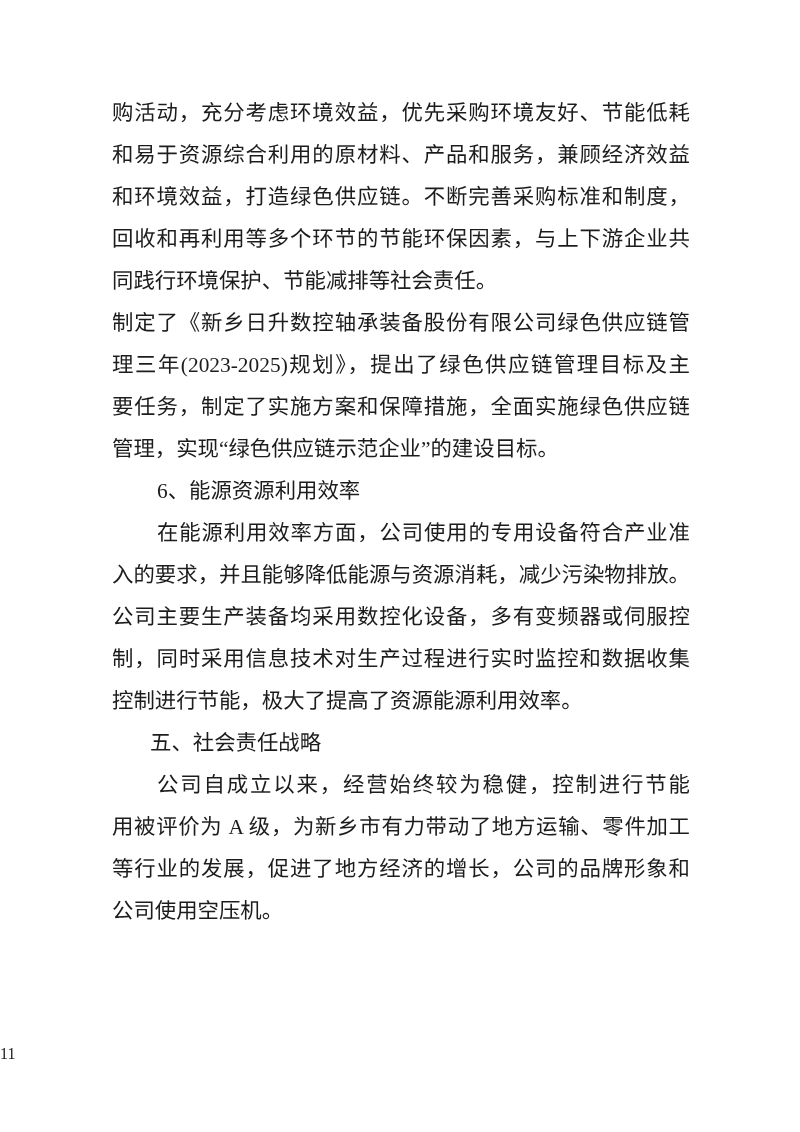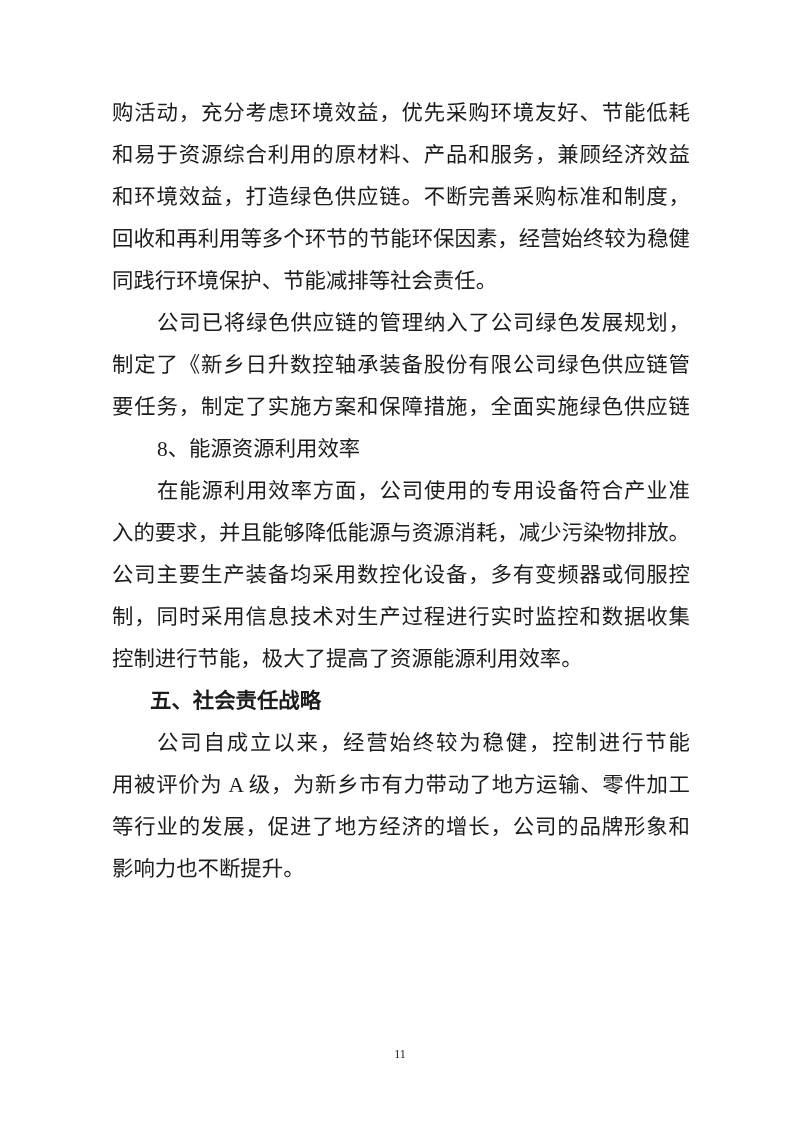--- a/index.html
+++ b/index.html
@@ -37,51 +37,51 @@
     text-justify: inter-character;
   }
   
   .e {
     text-align: center;
     text-align-last: left;
   }
   
   .ind  { text-indent: 45px; }
   .ind-h { text-indent: 38px; }
-  .bold { font-weight: 700; }
+  .bold { font-weight: 400; }
   .pageno {
     position: absolute;
     left: 0;
     top: 1044px;
     width: 100%;
-    text-align: center;
-    font-size: 12px;
+    font-size: 16px;
     line-height: 20px;
     color: #222222;
   }
 </style>
 </head>
 <body>
 
 <div class="page">
   <div class="doc">
     <div class="ln j">购活动，充分考虑环境效益，优先采购环境友好、节能低耗</div>
     <div class="ln j">和易于资源综合利用的原材料、产品和服务，兼顾经济效益</div>
     <div class="ln j">和环境效益，打造绿色供应链。不断完善采购标准和制度，</div>
-    <div class="ln j">回收和再利用等多个环节的节能环保因素，经营始终较为稳健</div>
+    <div class="ln j">回收和再利用等多个环节的节能环保因素，与上下游企业共</div>
     <div class="ln e">同践行环境保护、节能减排等社会责任。</div>
-    <div class="ln j ind">公司已将绿色供应链的管理纳入了公司绿色发展规划，</div>
     <div class="ln j">制定了《新乡日升数控轴承装备股份有限公司绿色供应链管</div>
+    <div class="ln j">理三年(2023-2025)规划》，提出了绿色供应链管理目标及主</div>
     <div class="ln j">要任务，制定了实施方案和保障措施，全面实施绿色供应链</div>
-    <div class="ln e ind">8、能源资源利用效率</div>
+    <div class="ln e">管理，实现“绿色供应链示范企业”的建设目标。</div>
+    <div class="ln e ind">6、能源资源利用效率</div>
     <div class="ln j ind">在能源利用效率方面，公司使用的专用设备符合产业准</div>
     <div class="ln j">入的要求，并且能够降低能源与资源消耗，减少污染物排放。</div>
     <div class="ln j">公司主要生产装备均采用数控化设备，多有变频器或伺服控</div>
     <div class="ln j">制，同时采用信息技术对生产过程进行实时监控和数据收集</div>
     <div class="ln e">控制进行节能，极大了提高了资源能源利用效率。</div>
     <div class="ln e ind-h bold">五、社会责任战略</div>
     <div class="ln j ind">公司自成立以来，经营始终较为稳健，控制进行节能</div>
     <div class="ln j">用被评价为 A 级，为新乡市有力带动了地方运输、零件加工</div>
     <div class="ln j">等行业的发展，促进了地方经济的增长，公司的品牌形象和</div>
-    <div class="ln e">影响力也不断提升。</div>
+    <div class="ln e">公司使用空压机。</div>
   </div>
   <div class="pageno">11</div>
 </div>
 
 </body></html>

